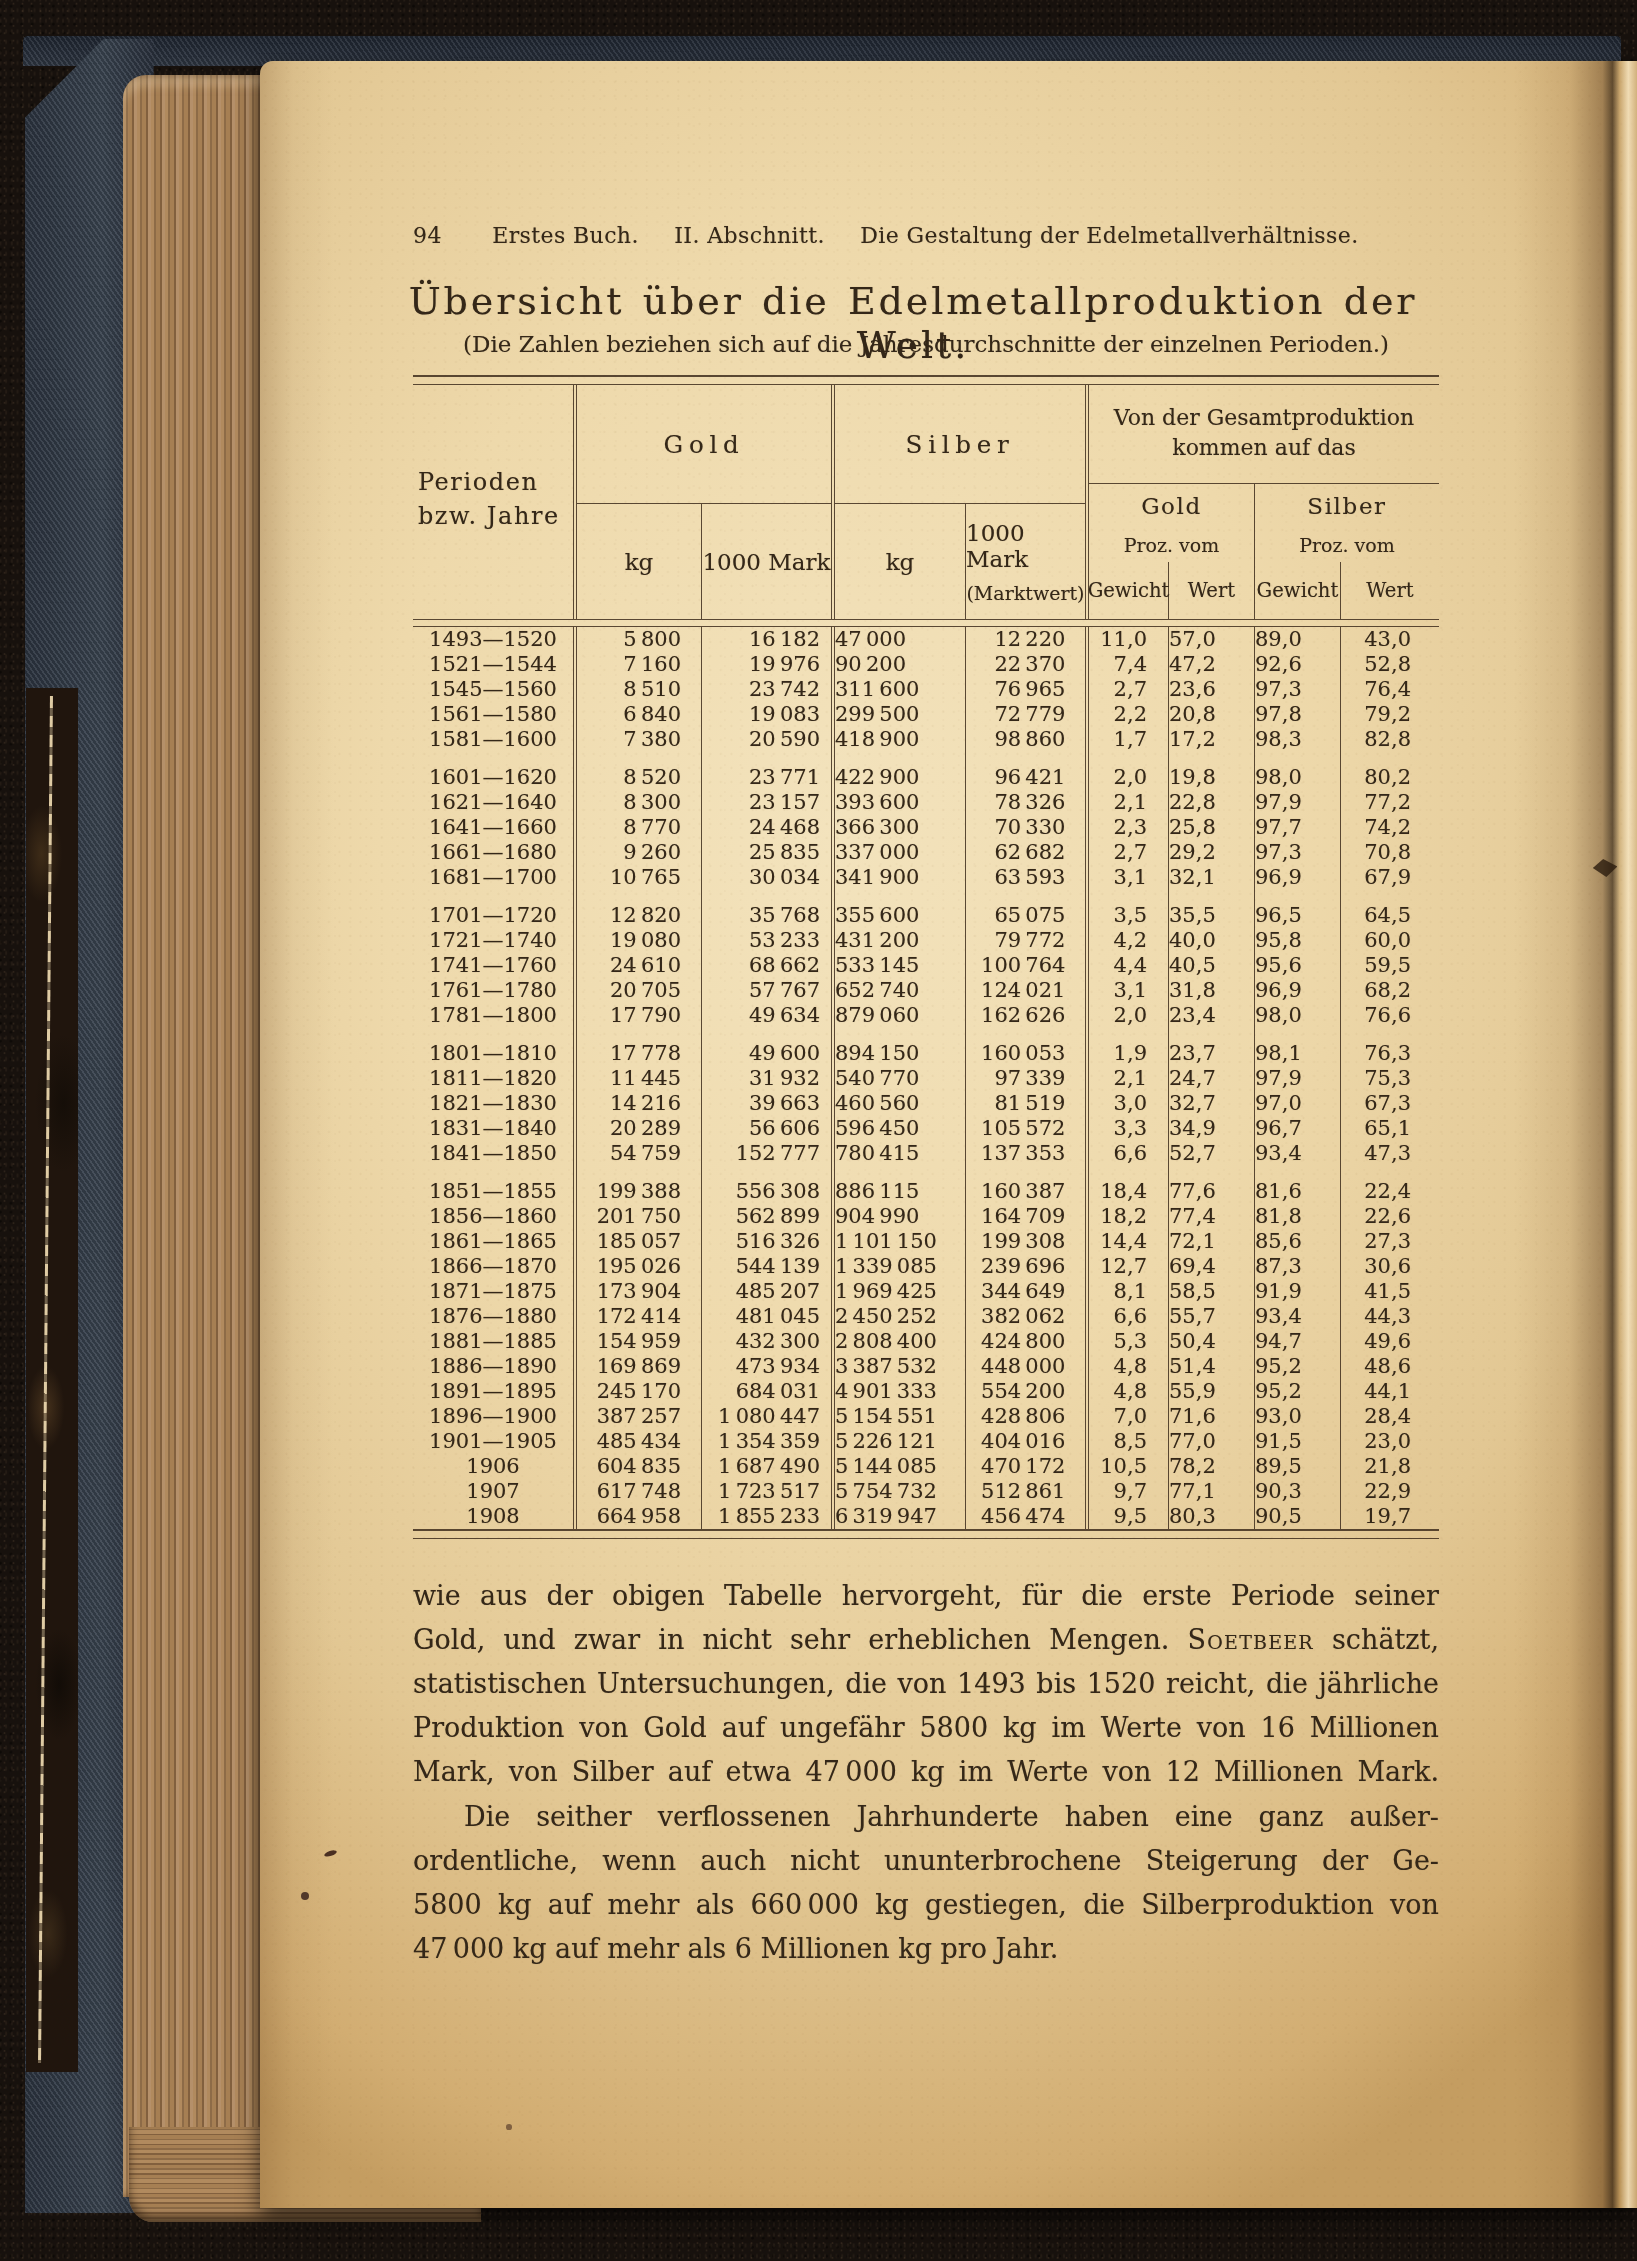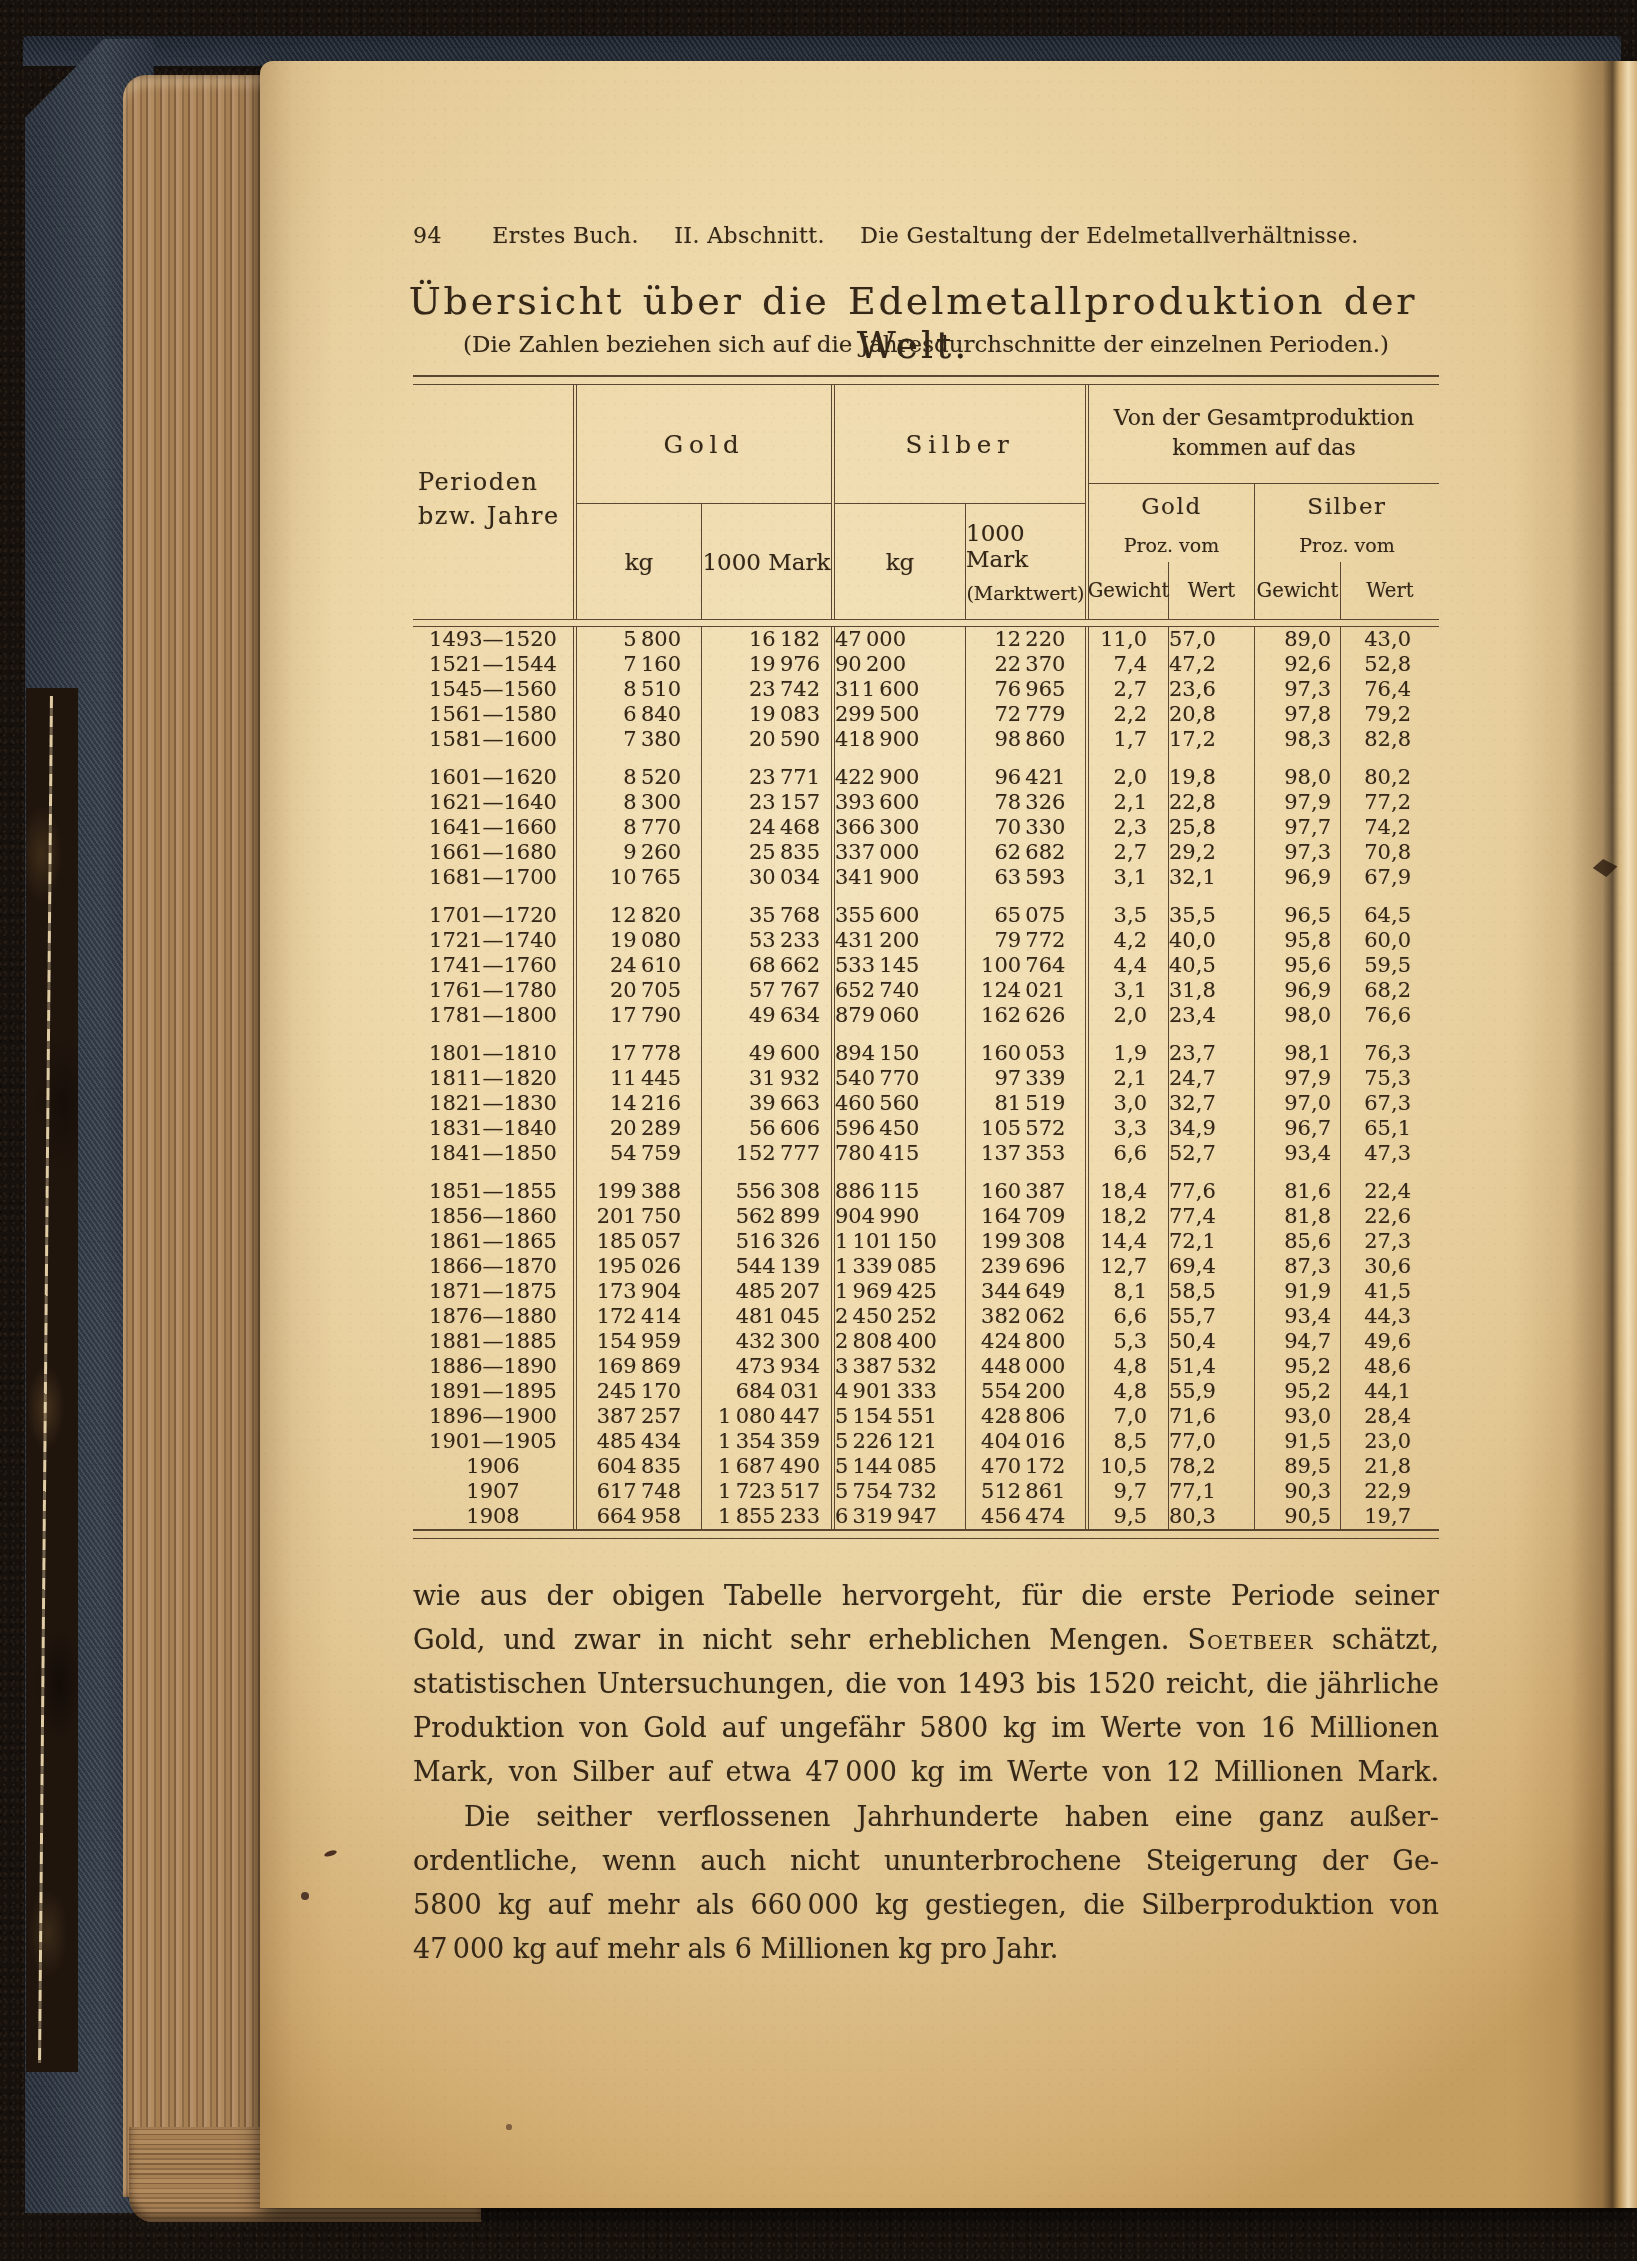--- a/index.html
+++ b/index.html
@@ -110,21 +110,21 @@
   .trow{display:flex;height:25px;line-height:25px;font-size:21px;}
   .trow.spacer{height:13px;}
   .tcell{height:100%;overflow:visible;white-space:nowrap;}
   .c0{width:164px;border-right:4.9px double var(--rule);text-align:center;}
   .c1{width:125px;border-right:1.6px solid var(--rule);text-align:right;padding-right:20px;}
   .c2{width:133px;border-right:4.9px double var(--rule);text-align:right;padding-right:11px;}
   .c3{width:131px;border-right:1.6px solid var(--rule);text-align:left;padding-right:18px;}
   .c4{width:123px;border-right:4.9px double var(--rule);text-align:right;padding-right:19.6px;}
   .c5{width:80px;border-right:1.6px solid var(--rule);text-align:right;padding-right:21px;}
   .c6{width:86px;border-right:1.6px solid var(--rule);padding-right:31px;}
-  .c7{width:86px;border-right:1.6px solid var(--rule);text-align:right;padding-right:9px;}
+  .c7{width:86px;border-right:1.6px solid var(--rule);text-align:left;padding-right:9px;}
   .c8{width:98px;text-align:right;padding-right:28px;}
   
   .para{position:absolute;left:153px;width:1026px;font-size:27px;line-height:44px;}
   .para1{top:1513px;}
   .para2{top:1734px;}
   .pline{text-align:justify;text-align-last:justify;white-space:normal;}
   .pline.last{text-align-last:left;}
   .pline.indent{padding-left:51px;}
   .sc{font-variant:small-caps;letter-spacing:1.2px;}
   .page *{text-shadow:0 0 0.8px rgba(52,39,24,0.35);}

